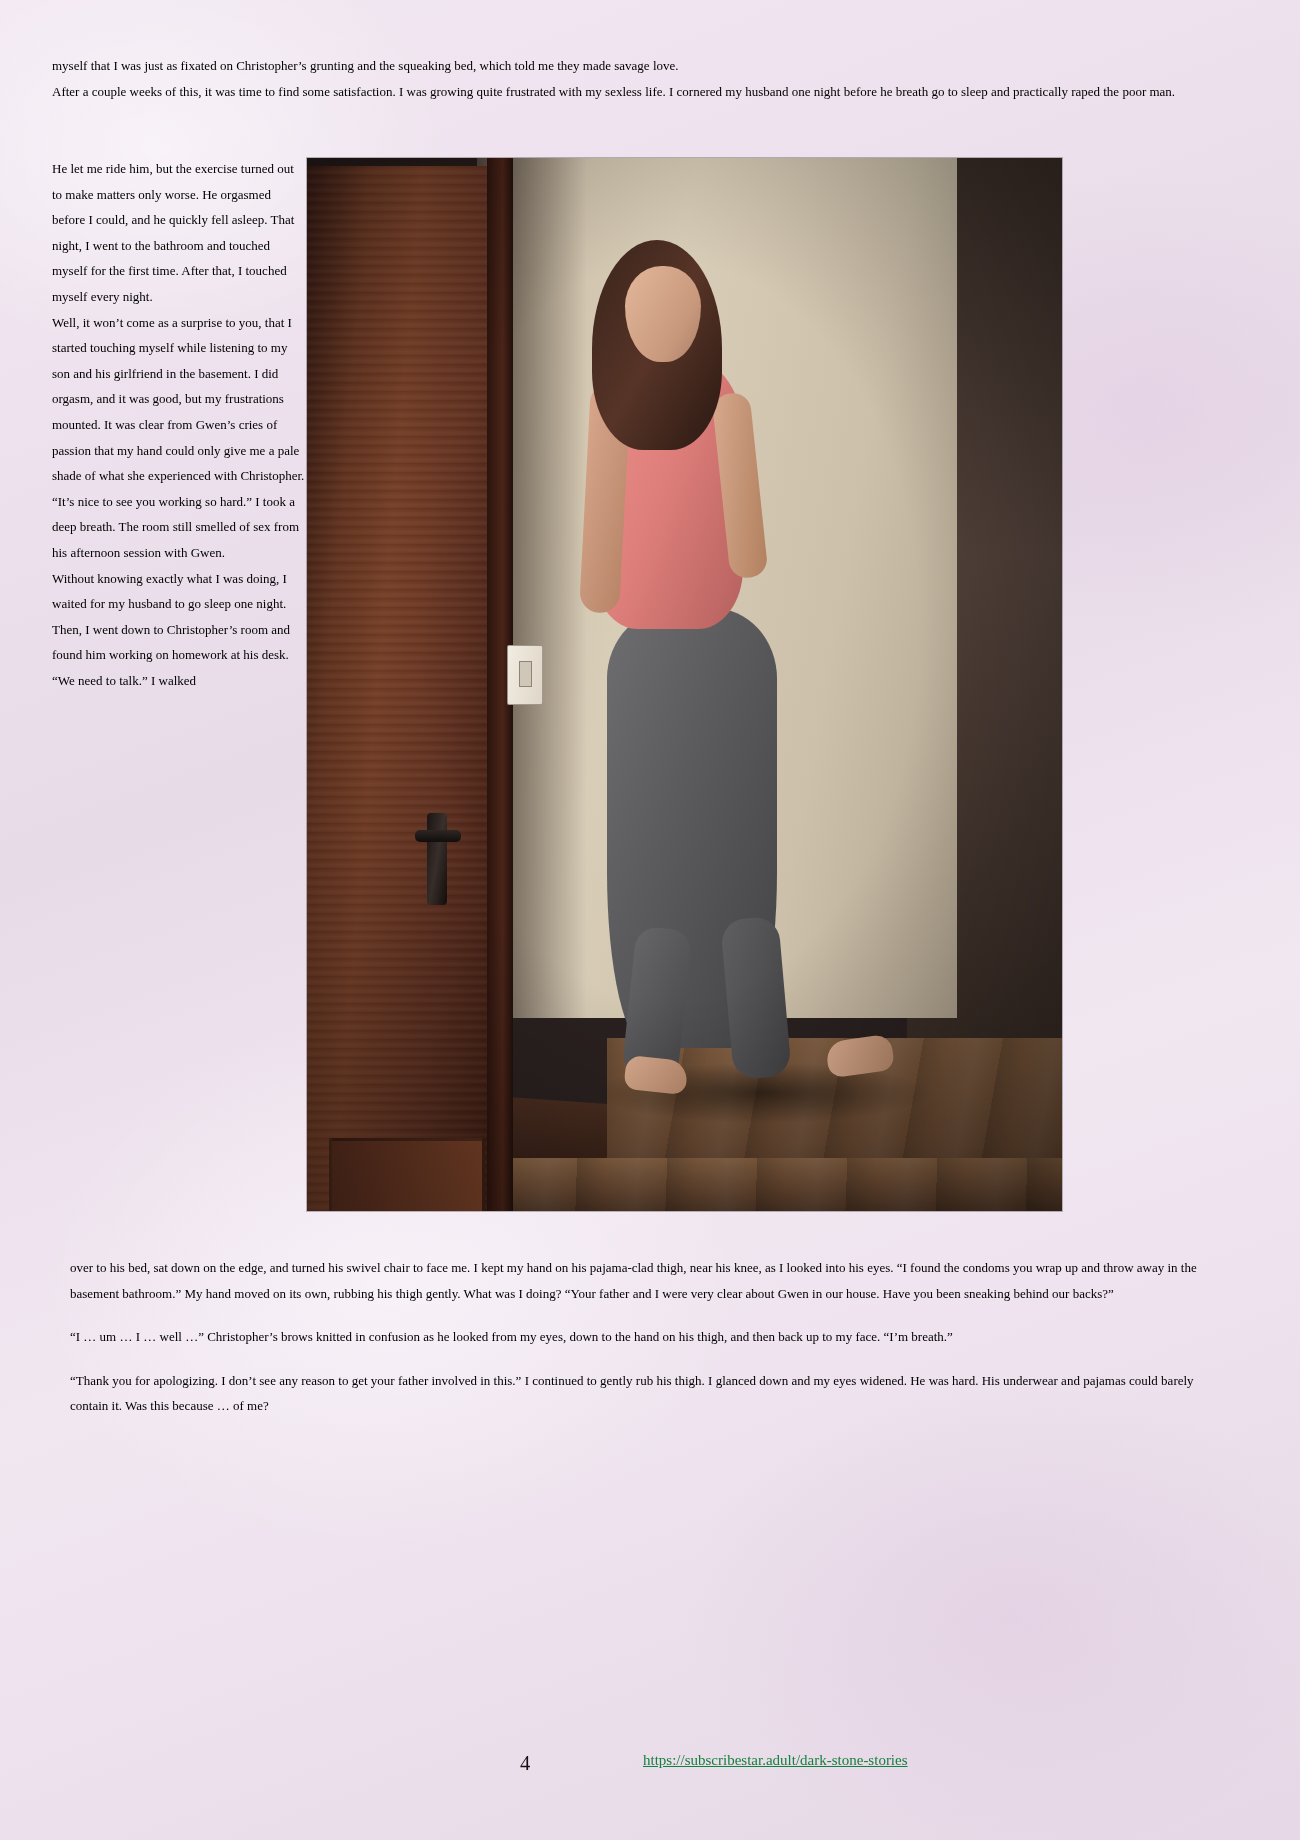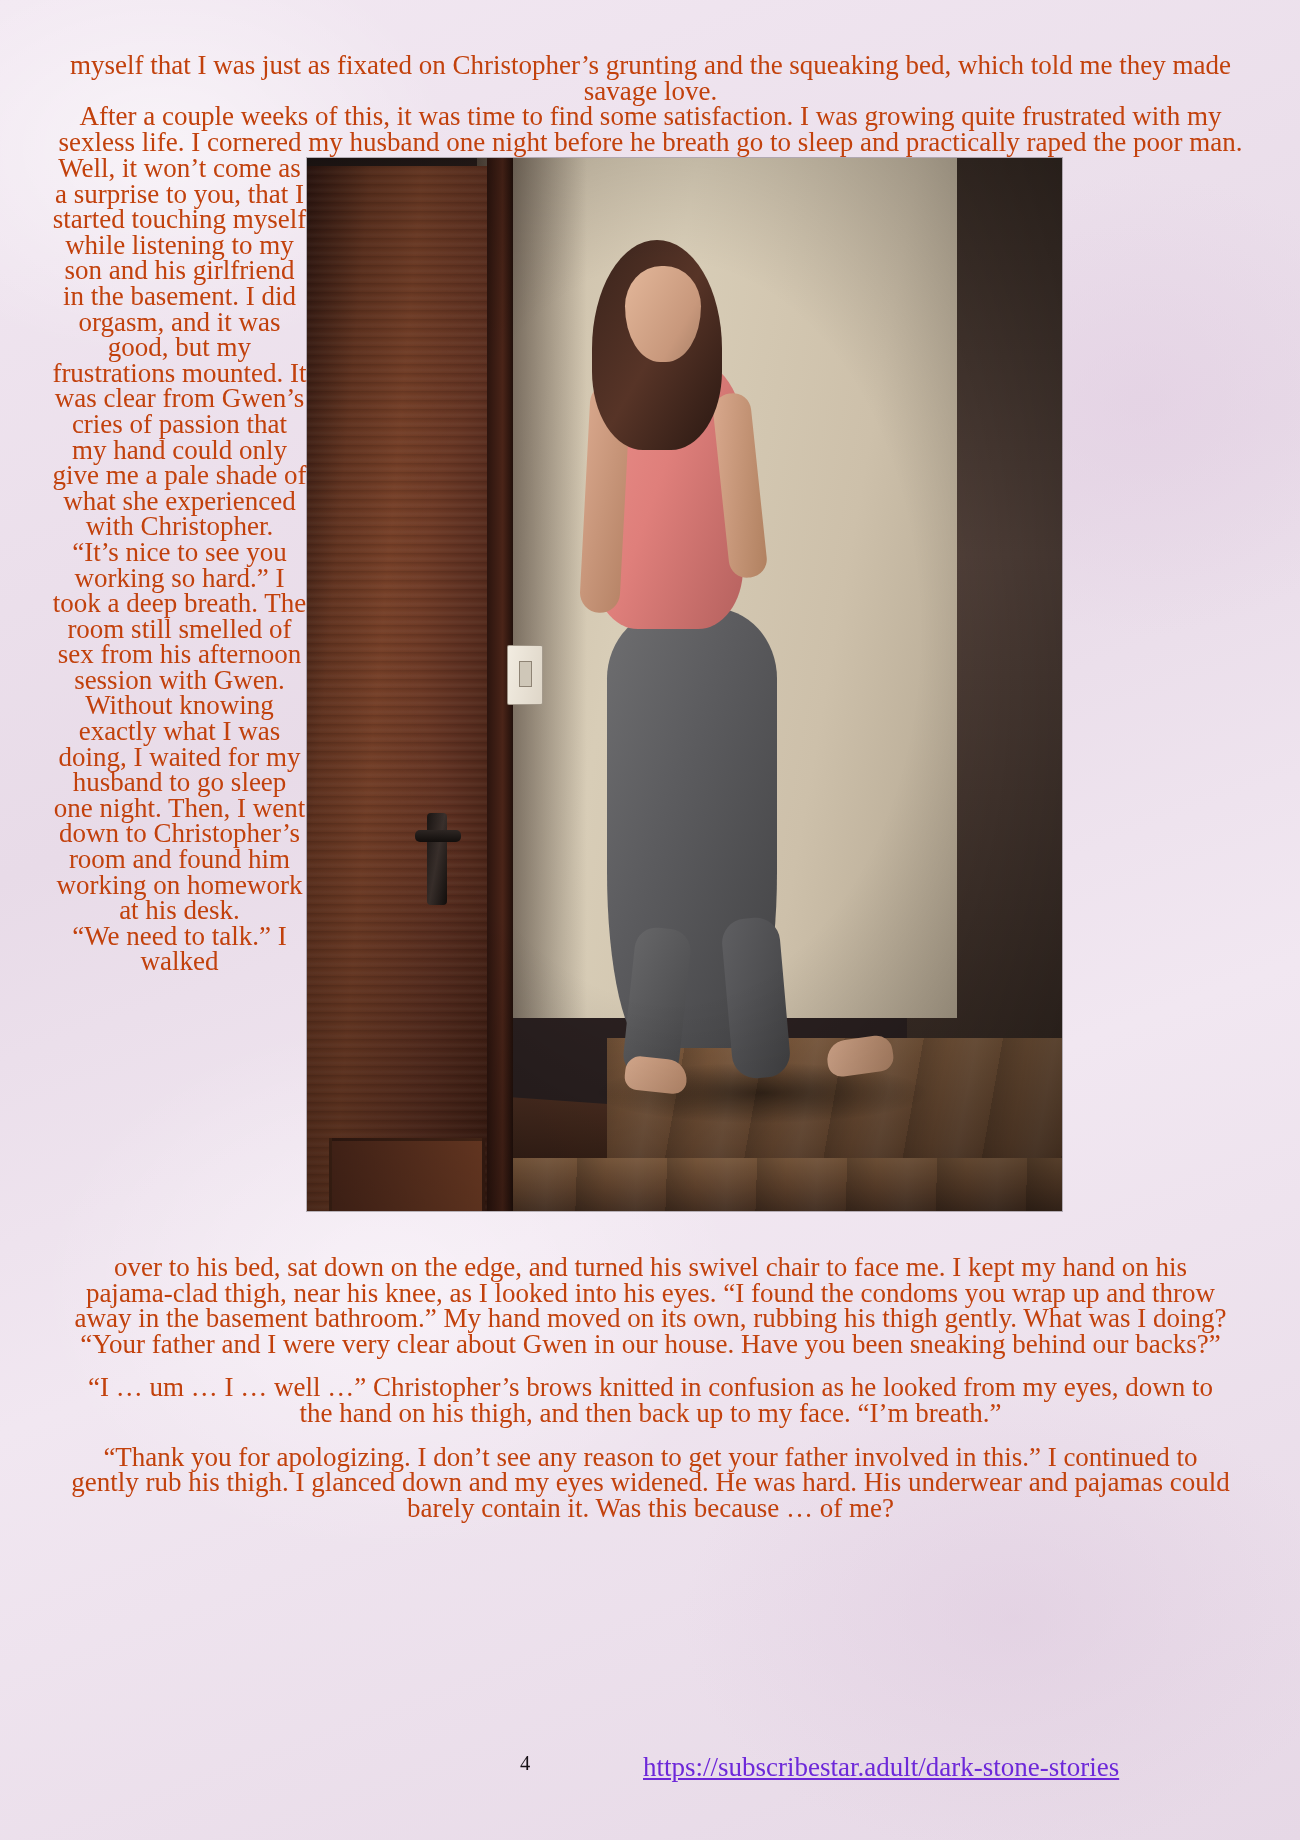--- a/index.html
+++ b/index.html
@@ -28,24 +28,24 @@
     z-index: 0;
   }
   .page-inner {
     position: absolute;
     inset: 0;
     z-index: 2;
   }
 
   .text-col {
     position: absolute;
-    font-size: 27px;
+    font-size: 13px;
     line-height: 25.6px;
-    color: #c2410c;
-    text-align: center;
+    color: #000000;
+    text-align: left;
   }
 
   
   #top-block {
     left: 52px;
     top: 53px;
     width: 1197px;
   }
   #top-block p { margin: 0; }
 
@@ -239,39 +239,40 @@
     position: absolute;
     left: 0; top: 1752px;
     width: 1050px;
     text-align: center;
     font-size: 20.5px;
     color: #161015;
   }
   .footer-link {
     position: absolute;
     left: 643px; top: 1752px;
-    font-size: 27px;
-    color: #6d28d9;
+    font-size: 15px;
+    color: #15803d;
     text-decoration: underline;
     cursor: pointer;
   }
 </style>
 </head>
 <body>
 
 <div class="page-bg"></div>
 
 <div class="page-inner">
 
   <div class="text-col" id="top-block">
     <p>myself that I was just as fixated on Christopher’s grunting and the squeaking bed, which told me they made savage love.</p>
     <p>After a couple weeks of this, it was time to find some satisfaction. I was growing quite frustrated with my sexless life. I cornered my husband one night before he breath go to sleep and practically raped the poor man.</p>
   </div>
 
   <div class="text-col" id="left-col">
+    <p>He let me ride him, but the exercise turned out to make matters only worse. He orgasmed before I could, and he quickly fell asleep. That night, I went to the bathroom and touched myself for the first time. After that, I touched myself every night.</p>
     <p>Well, it won’t come as a surprise to you, that I started touching myself while listening to my son and his girlfriend in the basement. I did orgasm, and it was good, but my frustrations mounted. It was clear from Gwen’s cries of passion that my hand could only give me a pale shade of what she experienced with Christopher.</p>
     <p>“It’s nice to see you working so hard.” I took a deep breath. The room still smelled of sex from his afternoon session with Gwen.</p>
     <p>Without knowing exactly what I was doing, I waited for my husband to go sleep one night. Then, I went down to Christopher’s room and found him working on homework at his desk.</p>
     <p>“We need to talk.” I walked</p>
   </div>
 
   <div class="illustration">
     <div class="sc sc-ceiling"></div>
     <div class="sc sc-right-dark"></div>
     <div class="sc sc-wall"></div>

